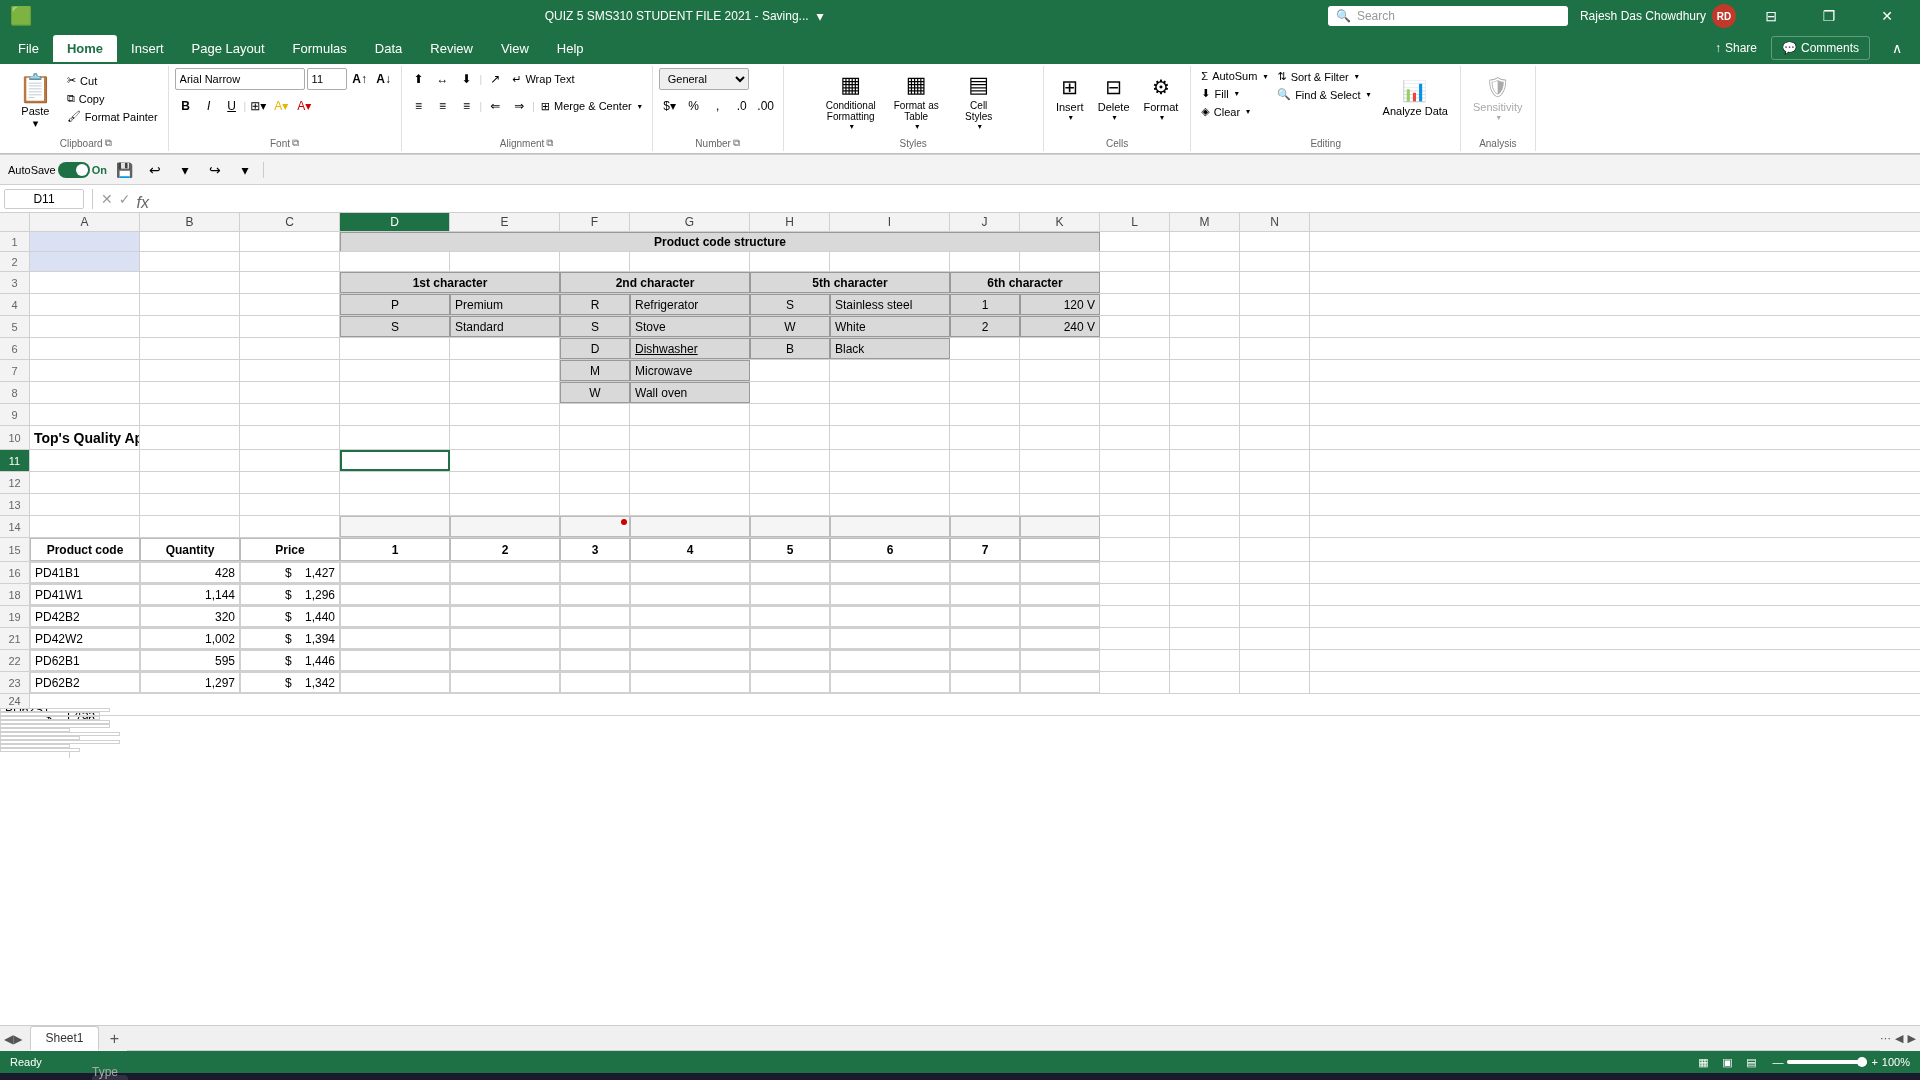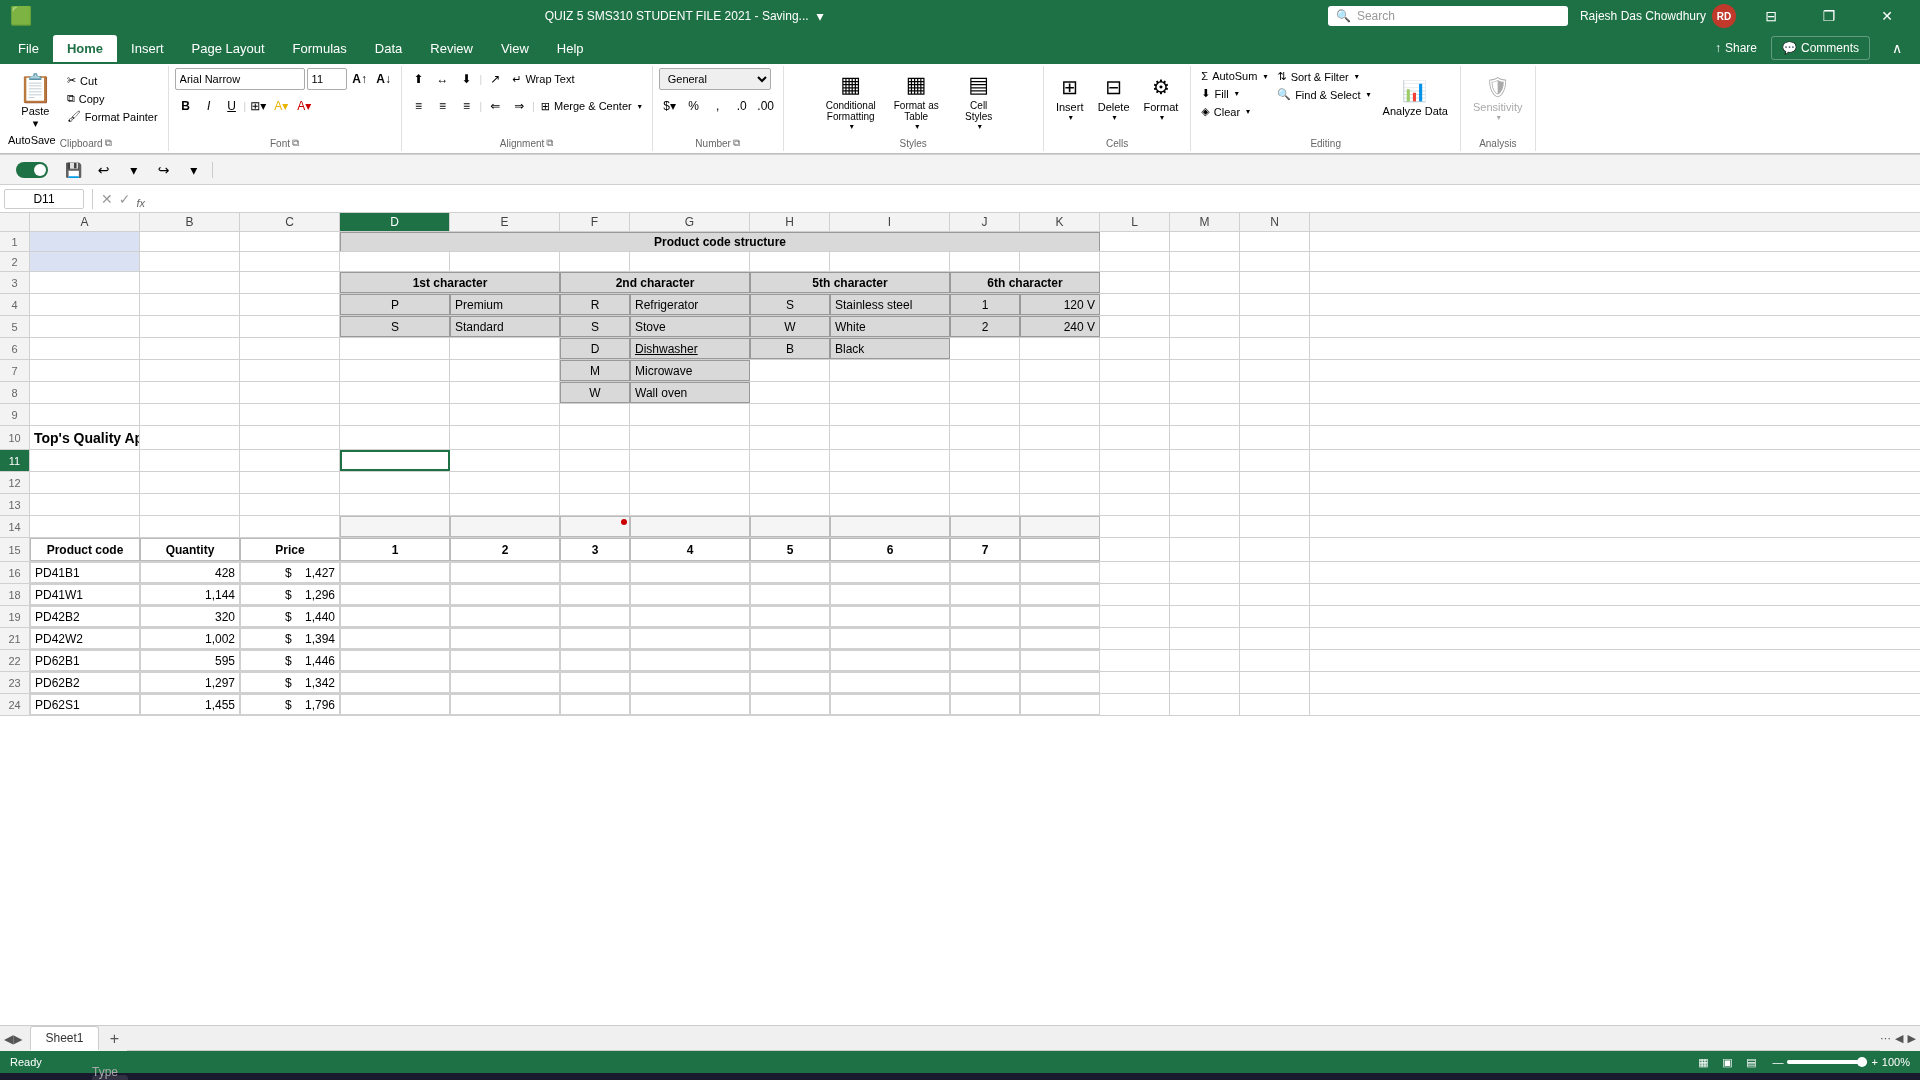--- a/index.html
+++ b/index.html
@@ -162,21 +162,21 @@
 
     
     .align-group { min-width: 130px; }
 
     
     .number-selector {
       border: 1px solid #ababab;
       border-radius: 2px;
       padding: 2px 4px;
       font-size: 11px;
-      width: 112px;
+      width: 90px;
       height: 22px;
     }
 
     
     .styles-group { min-width: 260px; }
     .styles-btn {
       display: flex;
       flex-direction: column;
       align-items: center;
       padding: 4px 8px;
@@ -224,23 +224,22 @@
       align-items: center;
       gap: 6px;
       padding: 2px 8px;
       background: #f3f3f3;
       border-bottom: 1px solid #d0d0d0;
       height: 30px;
     }
     .autosave-toggle {
       display: flex;
       align-items: center;
-      gap: 16px;
+      gap: 2px;
       font-size: 11px;
-      flex-direction: column;
     }
     .toggle-switch {
       width: 32px;
       height: 16px;
       background: #1e7145;
       border-radius: 8px;
       position: relative;
       display: flex;
       align-items: center;
     }
@@ -276,21 +275,21 @@
     }
     .formula-separator { width: 1px; height: 20px; background: #ccc; margin: 0 4px; }
     .formula-icons { display: flex; gap: 6px; align-items: center; font-size: 14px; }
     .formula-input {
       flex: 1;
       border: none;
       outline: none;
       font-size: 12px;
       padding: 2px 4px;
     }
-    .fx-label { font-size: 11px; font-style: italic; color: #666; margin-top: 8px; }
+    .fx-label { font-size: 16px; font-style: italic; color: #666; margin-top: 8px; }
 
     
     .spreadsheet-container {
       display: flex;
       flex-direction: column;
       background: white;
       overflow: hidden;
     }
 
     
@@ -1147,21 +1146,21 @@
       <div class="cell col-g" style="border:1px solid #d0d0d0;"></div>
       <div class="cell col-h" style="border:1px solid #d0d0d0;"></div>
       <div class="cell col-i" style="border:1px solid #d0d0d0;"></div>
       <div class="cell col-j" style="border:1px solid #d0d0d0;"></div>
       <div class="cell col-k" style="border:1px solid #d0d0d0;"></div>
       <div class="cell col-l"></div>
       <div class="cell col-m"></div>
       <div class="cell col-n"></div>
     </div>
 
-    <div class="grid-row" style="height:22px;">
+    <div class="grid-row" style="height:22px;flex-direction:column;">
       <div class="row-num">24</div>
       <div class="cell col-a" style="border:1px solid #d0d0d0;">PD62S1</div>
       <div class="cell col-b right-align" style="border:1px solid #d0d0d0;">1,455</div>
       <div class="cell col-c right-align" style="border:1px solid #d0d0d0;">$  &nbsp; &nbsp;1,796</div>
       <div class="cell col-d" style="border:1px solid #d0d0d0;"></div>
       <div class="cell col-e" style="border:1px solid #d0d0d0;"></div>
       <div class="cell col-f" style="border:1px solid #d0d0d0;"></div>
       <div class="cell col-g" style="border:1px solid #d0d0d0;"></div>
       <div class="cell col-h" style="border:1px solid #d0d0d0;"></div>
       <div class="cell col-i" style="border:1px solid #d0d0d0;"></div>

